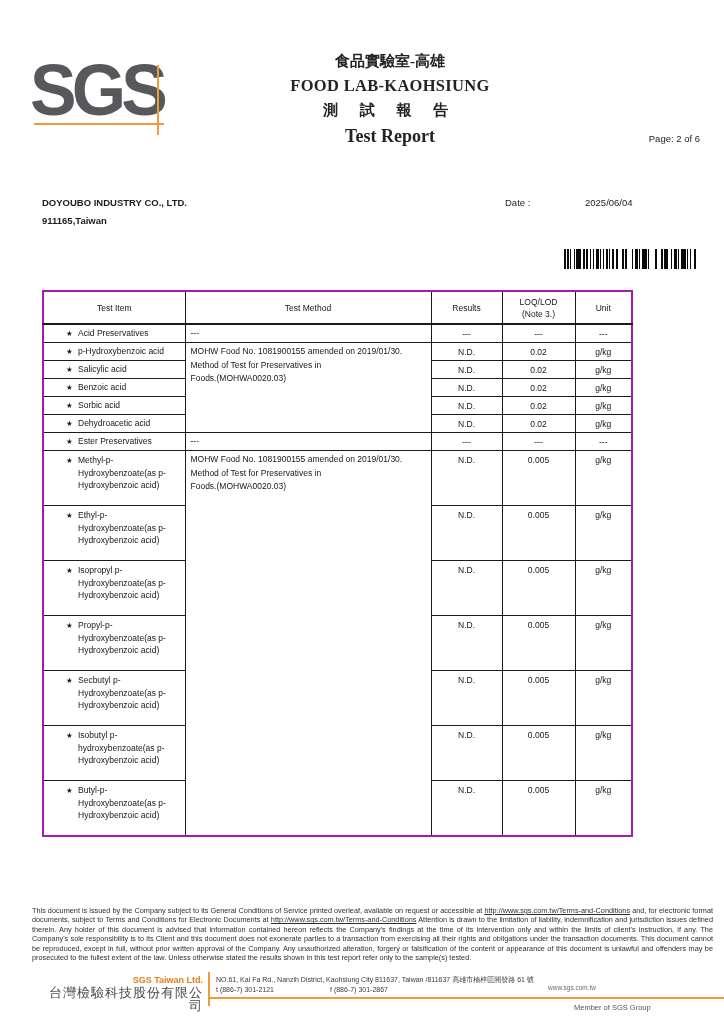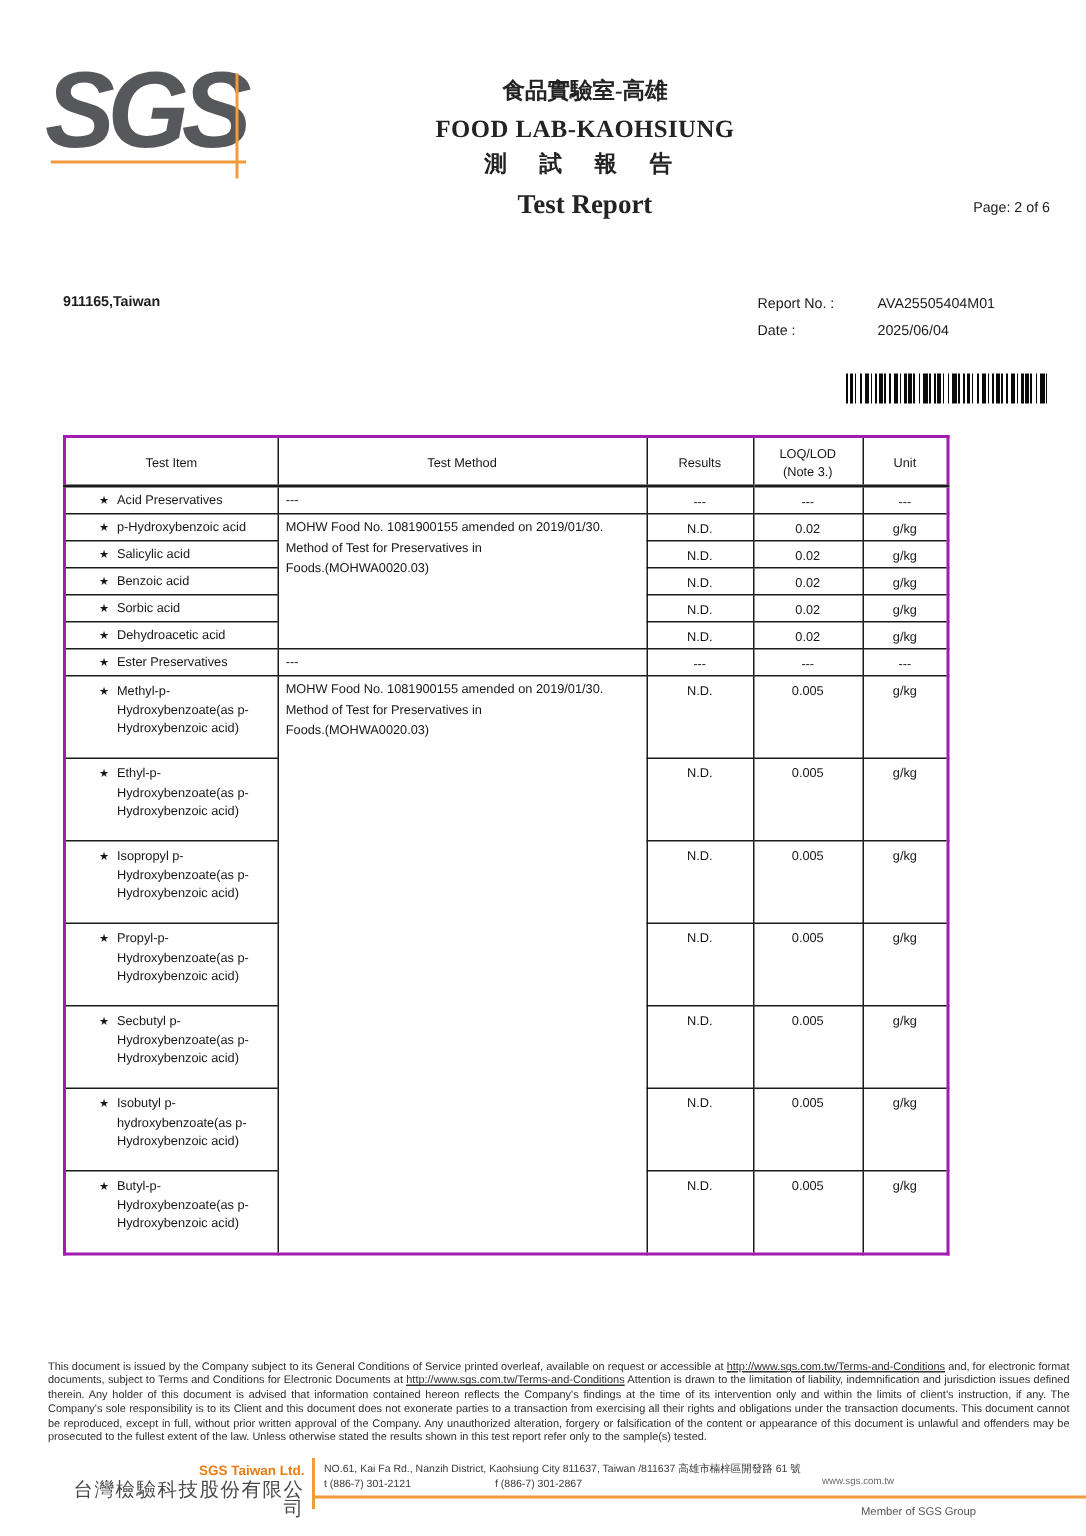--- a/index.html
+++ b/index.html
@@ -6,21 +6,21 @@
   html, body { background: #ffffff; }
   body { font-family: "Liberation Sans", "DejaVu Sans", sans-serif; color: #1c1c1c; }
   .page {
     position: relative;
     width: 724px; height: 1024px;
     background: #ffffff;
     overflow: hidden;
   }
 
   
-  .logo { position: absolute; left: 0; top: 0; width: 220px; height: 150px; font-style: italic; }
+  .logo { position: absolute; left: 0; top: 16px; width: 220px; height: 150px; }
   .logo-text {
     position: absolute; left: 30px; top: 38px;
     font-size: 72px; line-height: 72px; font-weight: bold;
     letter-spacing: -5px; color: #57585b;
     transform: scaleX(0.97); transform-origin: left top;
   }
   .logo-vline { position: absolute; left: 157px; top: 49px; width: 2px; height: 70px; background: #f09b3e; }
   .logo-hline { position: absolute; left: 34px; top: 107px; width: 130px; height: 2px; background: #f09b3e; }
 
   
@@ -119,28 +119,25 @@
 
   <div class="titles">
     <div class="t-zh">食品實驗室-高雄</div>
     <div class="t-en">FOOD LAB-KAOHSIUNG</div>
     <div class="t-zh2">測 試 報 告</div>
     <div class="t-rep">Test Report</div>
   </div>
   <div class="page-label">Page: 2 of 6</div>
 
   <div class="client">
+    <div class="client-name">DOYOUBO INDUSTRY CO., LTD.</div>
     <div class="client-addr">911165,Taiwan</div>
   </div>
 
   <div class="meta">
-    <div class="meta-row">
-      <span class="meta-label">Report No. :</span>
-      <span class="meta-value">AVA25505404M01</span>
-    </div>
     <div class="meta-row">
       <span class="meta-label">Date :</span>
       <span class="meta-value">2025/06/04</span>
     </div>
   </div>
 
   <div class="barcode"></div>
 
   <table class="results-table">
     <colgroup>

